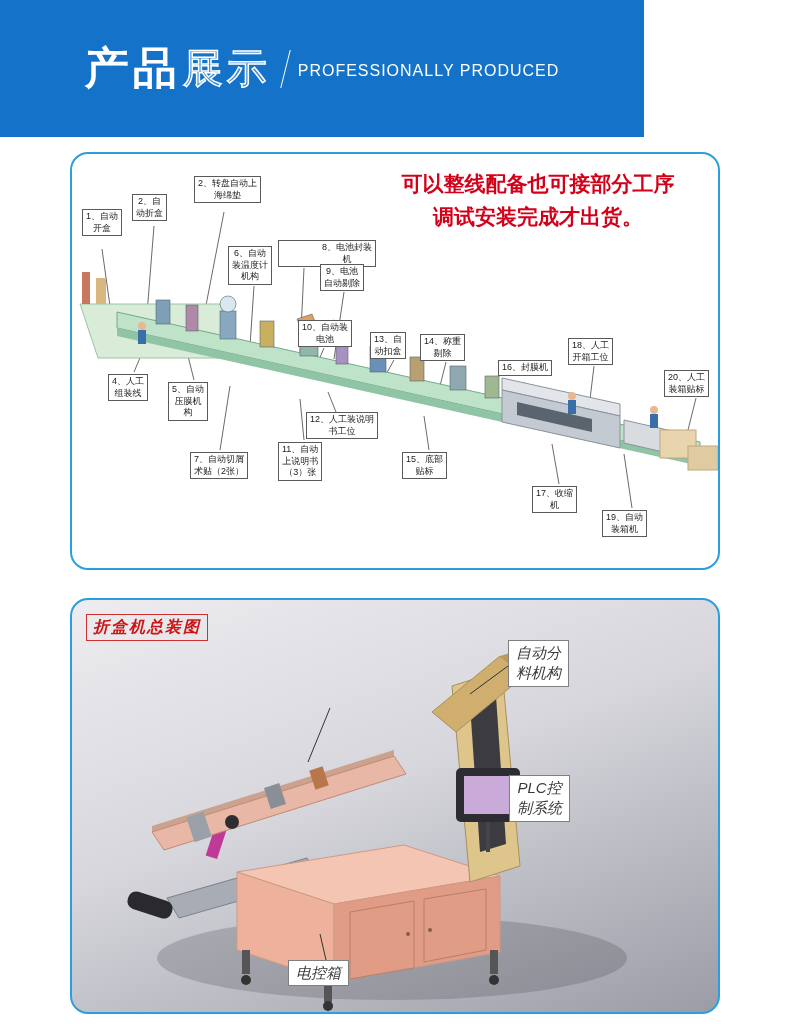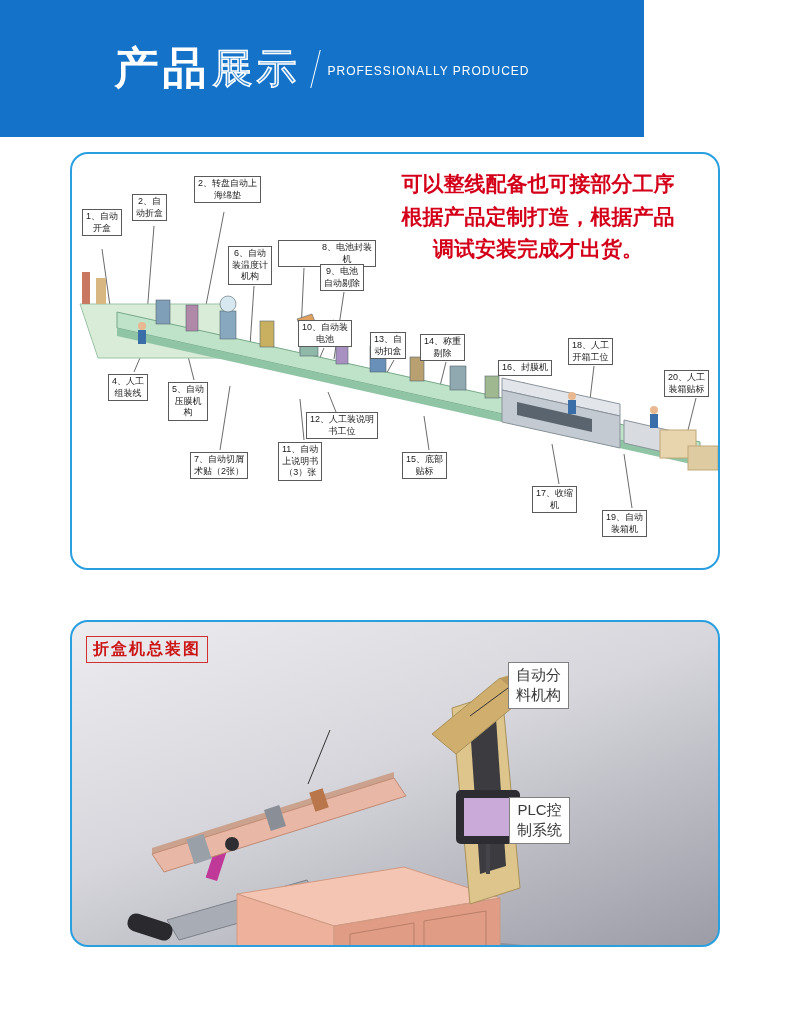--- a/index.html
+++ b/index.html
@@ -6,25 +6,25 @@
   html,body { width:790px; height:1024px; }
   body { background:#ffffff; font-family:"Liberation Sans","DejaVu Sans",sans-serif; position:relative; overflow:hidden; }
 
   .banner { position:absolute; top:0; left:0; width:644px; height:137px; background:#1472c8;
             display:flex; align-items:center; justify-content:center; }
   .banner-inner { display:flex; align-items:center; color:#fff; }
   .t-main { font-size:44px; font-weight:bold; letter-spacing:4px; }
   .t-outline { font-size:40px; font-weight:400; color:rgba(255,255,255,0.18);
                -webkit-text-stroke:1.5px #ffffff; letter-spacing:4px; margin-left:2px; }
   .v-div { width:1px; height:38px; background:#ffffff; margin:0 12px 0 14px; transform:skewX(-14deg); }
-  .subtitle { font-size:12px; letter-spacing:1px; margin-top:4px; }
+  .subtitle { font-size:16px; letter-spacing:1px; margin-top:4px; }
 
   .panel { position:absolute; left:70px; width:650px; border:2px solid #2a9fe0; border-radius:18px; overflow:hidden; }
   .panel1 { top:152px; height:418px; background:#ffffff; }
-  .panel2 { top:620px; height:327px; background:linear-gradient(160deg,#ededf0 0%,#d6d6dc 45%,#9b9ca6 100%); }
+  .panel2 { top:598px; height:416px; background:linear-gradient(160deg,#ededf0 0%,#d6d6dc 45%,#9b9ca6 100%);font-style:italic; }
 
   .desc { position:absolute; top:14px; right:10px; width:340px; text-align:center;
           color:#d4001a; font-size:21px; font-weight:600; line-height:1.55; z-index:4; }
 
   .callout { position:absolute; background:#ffffff; border:1px solid #5a5a5a; padding:1px 3px;
              font-size:9px; line-height:1.3; text-align:center; white-space:pre-line;
              color:#1a1a1a; z-index:3; }
   .callout2 { position:absolute; background:#ffffff; border:1px solid #808080; padding:2px 7px;
               font-size:15px; line-height:1.35; text-align:center; white-space:pre-line;
               color:#3a3a3a; z-index:3; }
@@ -41,21 +41,20 @@
     <span class="t-outline">展示</span>
     <span class="v-div"></span>
     <span class="subtitle">PROFESSIONALLY PRODUCED</span>
   </div>
 </header>
 
 <section class="panel panel1">
 
   <div class="desc">
     <div>可以整线配备也可接部分工序</div>
-    <div>根据产品定制打造，根据产品</div>
     <div>调试安装完成才出货。</div>
   </div>
 
   <svg class="scene" width="650" height="418" viewBox="0 0 650 418">
 
     <g stroke="#444" stroke-width="0.8">
       <line x1="30" y1="95" x2="38" y2="152"></line>
       <line x1="82" y1="72" x2="75" y2="160"></line>
       <line x1="152" y1="58" x2="130" y2="172"></line>
       <line x1="62" y1="218" x2="78" y2="180"></line>

